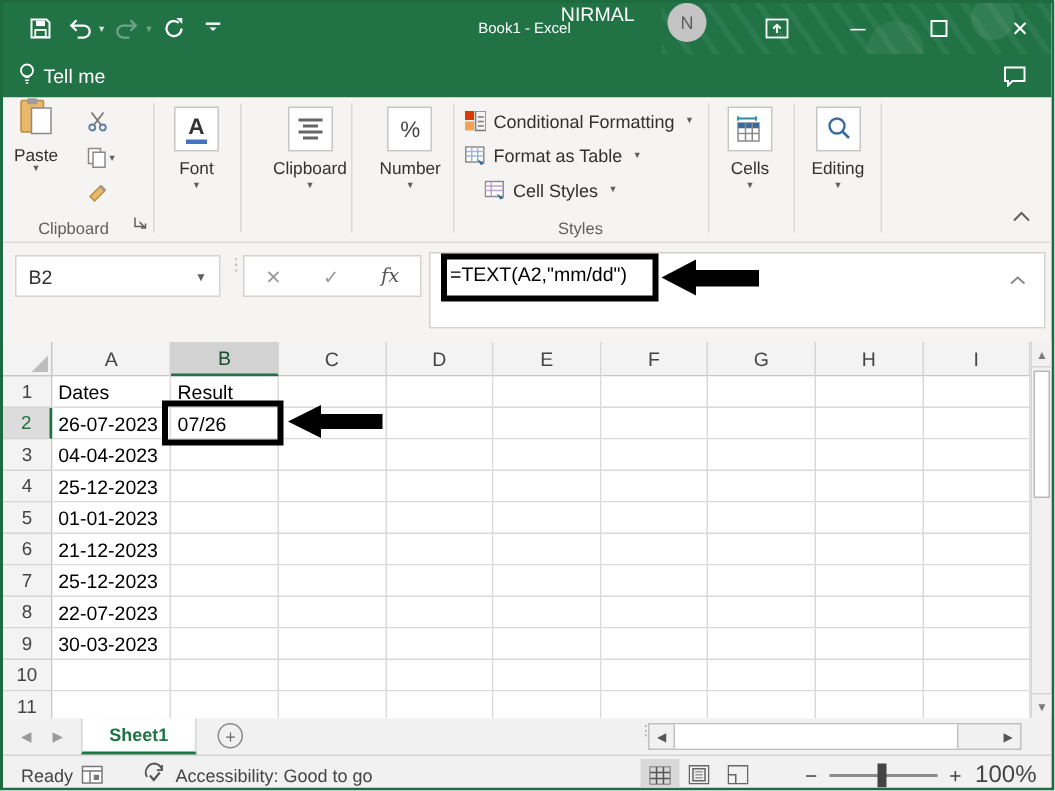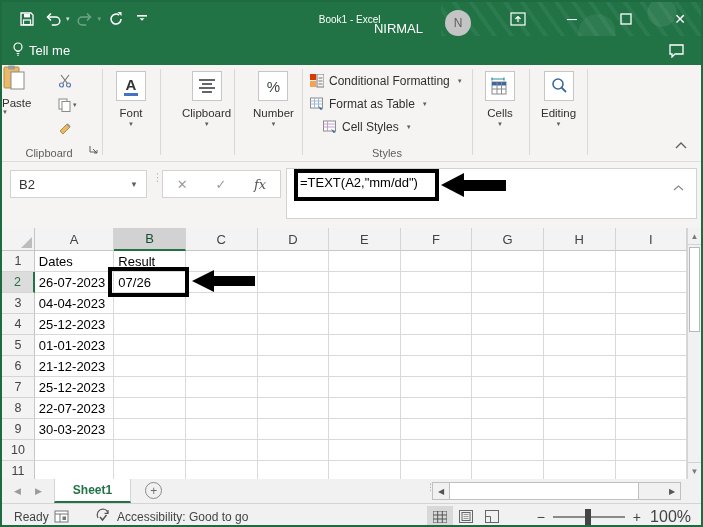--- a/index.html
+++ b/index.html
@@ -15,21 +15,21 @@
        radial-gradient(circle at 60% 90%, rgba(255,255,255,.06) 0 18px, transparent 19px),
        repeating-linear-gradient(55deg, rgba(255,255,255,.05) 0 4px, transparent 4px 14px);
      pointer-events:none; }
   .qat { display:flex; align-items:center; gap:4px; padding-left:14px; z-index:2;}
   .qat .ic { width:22px; height:22px; display:flex; align-items:center; justify-content:center; }
   .qat svg { display:block; }
   .chev-dn { font-size:7px; color:#cfe3d8; margin-left:-2px; }
   .dim { opacity:.45; }
   .win-title { position:absolute; left:50%; top:0; transform:translateX(-53%); height:34px;
                display:flex; align-items:center; font-size:10px; z-index:2;}
-  .tb-right { margin-left:auto; display:flex; align-items:flex-end; gap:12px; z-index:2;}
+  .tb-right { margin-left:auto; display:flex; align-items:flex-start; gap:12px; z-index:2;}
   .user-name { font-size:13px; margin-right:10px; }
   .avatar { width:26px; height:26px; border-radius:50%; background:#c4c4c4; color:#5f5f5f;
             font-size:12px; display:flex; align-items:center; justify-content:center; margin-right:14px; }
   .caption-btn { width:42px; height:34px; display:flex; align-items:center; justify-content:center;
                  font-size:14px; color:#fff; }
   .caption-btn svg { display:block; }
 
   
   .tabrow { height:29px; background:#217346; display:flex; align-items:stretch; color:#fff; font-size:13px; }
   .tab { display:flex; align-items:center; padding:0 11px; cursor:default; white-space:nowrap; }
@@ -42,21 +42,21 @@
   
   .ribbon { position:relative; height:97px; background:#f5f4f2; border-bottom:1px solid #dcdcdc; }
   .rgroup { position:absolute; top:0; height:96px; }
   .vsep { position:absolute; top:4px; bottom:6px; width:1px; background:#d9d9d9; }
   .glabel { position:absolute; bottom:2px; left:0; right:0; text-align:center; font-size:11px; color:#605e5c; }
   .launcher { position:absolute; bottom:3px; right:4px; }
   .bigbtn { position:absolute; top:6px; display:flex; flex-direction:column; align-items:center; }
   .iconbox { width:30px; height:30px; background:#fff; border:1px solid #c8c6c4; display:flex; align-items:center; justify-content:center; }
   .bigbtn .blabel { font-size:11.5px; color:#323130; margin-top:6px; }
   .bigbtn .bchev { font-size:6px; color:#605e5c; margin-top:2px; }
-  .paste-btn { left:10px; top:6px; width:44px; display:flex; flex-direction:column; }
+  .paste-btn { left:10px; top:6px; width:44px; display:flex; flex-direction:column; align-items:center; }
   .mini-col { position:absolute; left:56px; top:8px; display:flex; flex-direction:column; gap:8px; }
   .mini { display:flex; align-items:center; gap:3px; height:16px; }
   .styles-item { position:absolute; left:8px; display:flex; align-items:center; gap:5px; font-size:12px; color:#323130; white-space:nowrap; }
   .styles-item .schev { font-size:6px; color:#605e5c; margin-left:2px; }
   .collapse-ribbon { position:absolute; right:14px; bottom:8px; color:#605e5c; }
 
   .fontA { font-size:15px; font-weight:bold; color:#333; line-height:1; border-bottom:3px solid #4472c4; padding:0 2px 1px; }
   .alignlines { display:flex; flex-direction:column; gap:2px; align-items:center; }
   .alignlines i { display:block; height:2px; background:#666; }
   .pct { font-size:15px; color:#444; }

